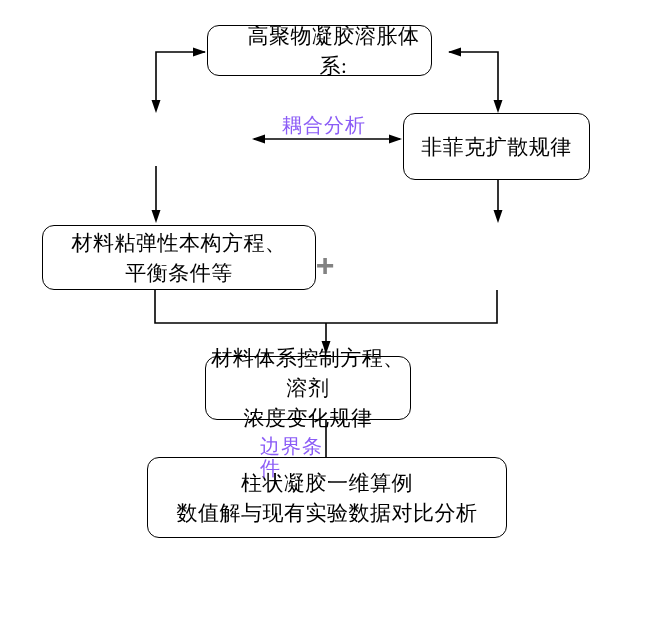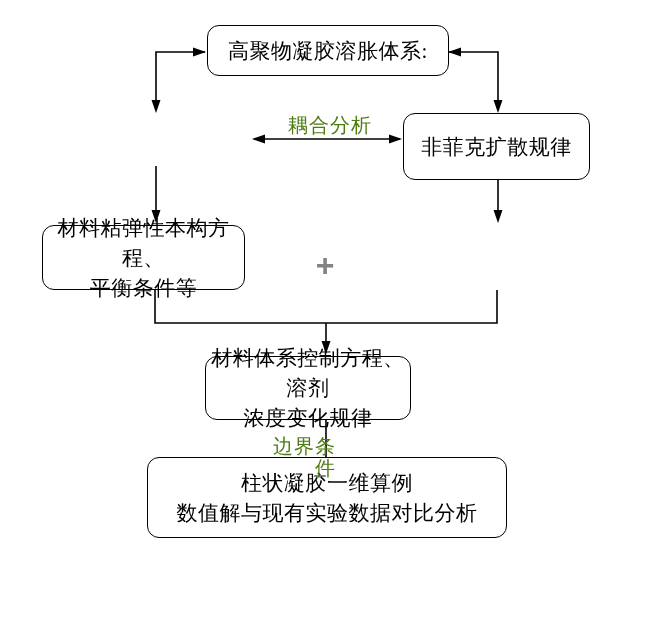--- a/index.html
+++ b/index.html
@@ -28,40 +28,40 @@
     justify-content: center;
     text-align: center;
     color: #000000;
     font-size: 21px;
     line-height: 30px;
     white-space: pre-line;
     letter-spacing: 0.5px;
   }
   .edge-label {
     position: absolute;
-    color: #4d7c0f;
+    color: #8b5cf6;
     font-size: 20px;
     line-height: 22px;
-    text-align: right;
+    text-align: left;
     letter-spacing: 1px;
   }
   .plus-label {
     position: absolute;
     color: #828282;
     font-size: 32px;
     font-weight: bold;
     text-align: center;
     line-height: 36px;
     font-family: "Liberation Sans", "DejaVu Sans", sans-serif;
   }
   
-  .n-top    { left: 207px; top: 25px;  width: 242px; height: 51px; }
+  .n-top    { left: 207px; top: 25px;  width: 225px; height: 51px; padding-left: 28px; }
   .n-left2  { left: 62px;  top: 113px; width: 188px; height: 53px; }
   .n-right2 { left: 403px; top: 113px; width: 187px; height: 67px; }
-  .n-left3  { left: 42px;  top: 225px; width: 203px; height: 65px; }
+  .n-left3  { left: 42px;  top: 225px; width: 274px; height: 65px; }
   .n-right3 { left: 375px; top: 225px; width: 243px; height: 65px; }
   .n-mid4   { left: 205px; top: 356px; width: 206px; height: 64px; text-align: center; }
   .n-bottom { left: 147px; top: 457px; width: 360px; height: 81px; }
 
   .l-coupling { left: 282px; top: 114px; width: 90px; }
   .l-plus     { left: 309px; top: 247px; width: 32px; height: 36px; }
   .l-boundary { left: 260px; top: 435px; width: 76px; }
 
   svg line, svg polyline { stroke: #000000; stroke-width: 1.6; fill: none; }
   svg polygon { fill: #000000; stroke: none; }

